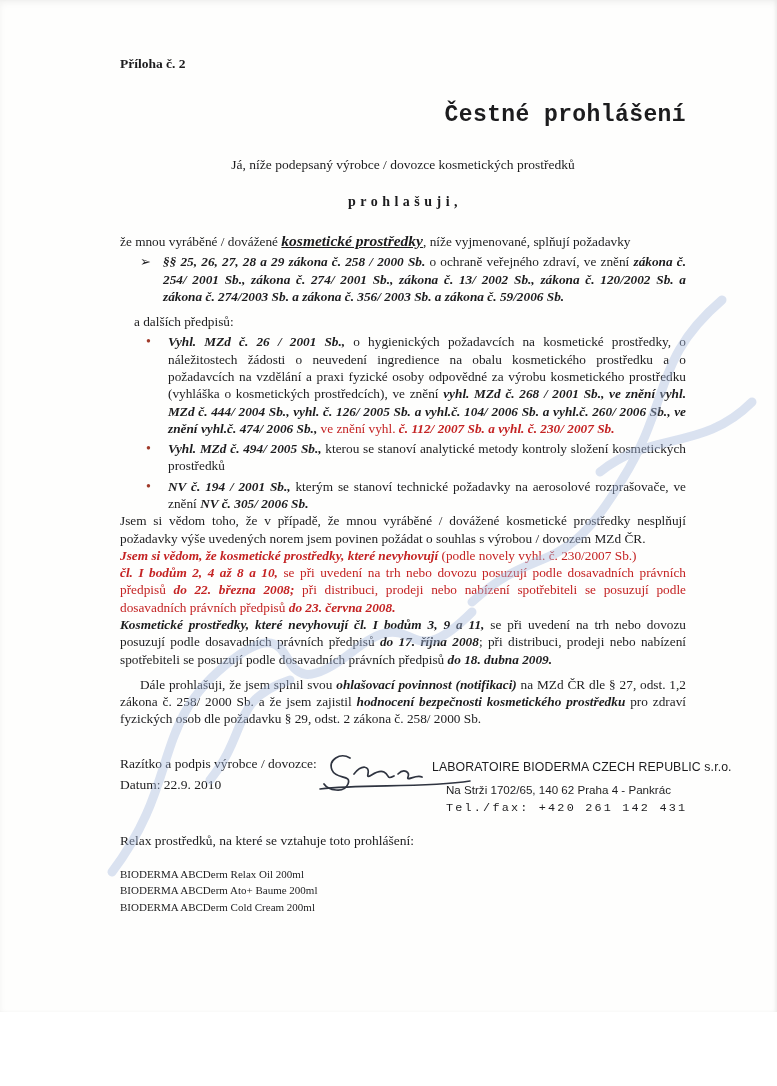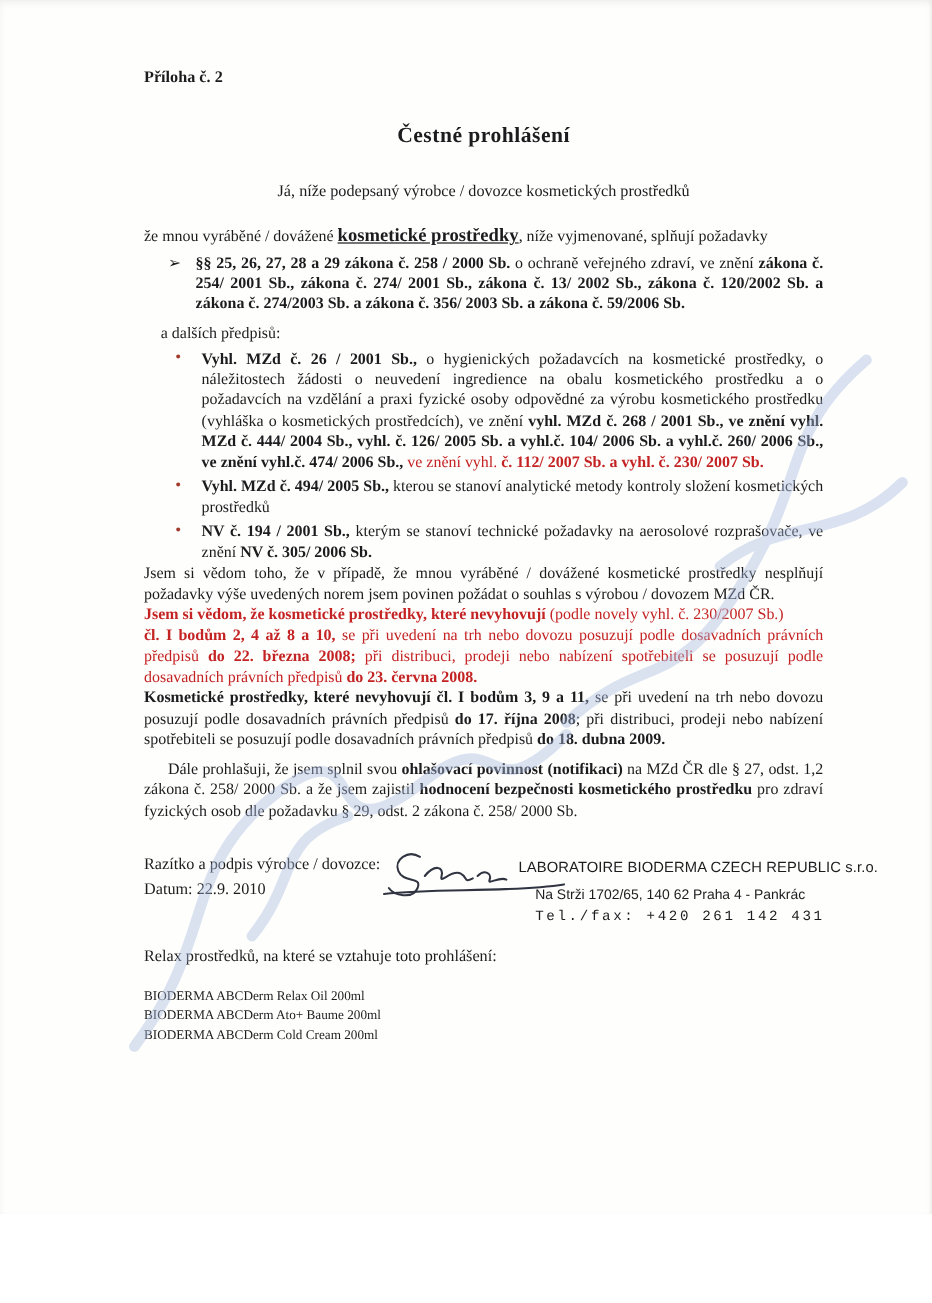--- a/index.html
+++ b/index.html
@@ -16,35 +16,35 @@
     margin:0 auto;
     background:#fefefd;
     overflow:hidden;
     font-family:"Liberation Serif", serif;
     color:var(--ink);
     box-shadow:inset 0 3px 6px rgba(0,0,0,.05), inset -2px 0 3px rgba(0,0,0,.04);
   }
   .content{position:relative;z-index:1;padding:55px 91px 0 120px;font-size:13.3px;line-height:1.3;}
   p{margin:0;}
   .annex{font-weight:700;font-size:13.5px;}
-  .title{margin-top:28px;text-align:center;font-size:18px;font-weight:700;letter-spacing:.4px;}
+  .title{margin-top:28px;text-align:right;font-size:23px;font-weight:700;letter-spacing:.4px;font-family:Liberation Mono, monospace;}
   .intro{margin-top:26px;text-align:center;font-size:13.5px;}
   .declare{margin-top:19px;text-align:center;font-weight:700;font-size:14px;letter-spacing:.5px;}
   .para{text-align:justify;}
   .mt20{margin-top:20px;}
   .mt8{margin-top:8px;}
   .flexrow{display:flex;align-items:flex-start;}
   .arrow-item{padding-left:20px;margin-top:2px;}
   .arrow-glyph{flex:0 0 23px;font-size:13px;line-height:17px;}
   .dalsich{margin-left:14px;margin-top:8px;}
   .bullet-item{padding-left:26px;margin-top:3px;}
   .bullet-glyph{flex:0 0 22px;color:var(--bullet);font-size:14px;line-height:17px;}
   .bullet-item .para{flex:1;}
   .arrow-item .para{flex:1;}
-  .seg.b{font-weight:700;}
+  .seg.b{font-weight:700;font-style:italic;}
   .seg.red{color:var(--red);}
   .seg.u{text-decoration:underline;}
   .seg.big{font-size:15.5px;}
   .indent{text-indent:20px;}
   .footer{margin-top:26px;margin-right:-56px;display:flex;justify-content:space-between;align-items:flex-start;}
   .left-col{font-size:13.5px;line-height:1.55;}
   .stamp{position:relative;width:310px;font-family:"Liberation Sans", sans-serif;padding-top:6px;}
   .company{font-weight:400;font-size:12.3px;letter-spacing:.1px;white-space:nowrap;}
   .address{font-size:11.6px;margin-top:6px;padding-left:14px;}
   .telfax{font-family:"Liberation Mono", monospace;font-size:11.8px;letter-spacing:2.2px;margin-top:4px;padding-left:14px;}
@@ -69,20 +69,21 @@
   </svg>
 
   <div class="content">
 
     <p class="annex">Příloha č. 2</p>
 
     <h1 class="title">Čestné prohlášení</h1>
 
     <p class="intro">Já, níže podepsaný výrobce / dovozce kosmetických prostředků</p>
 
+    <p class="declare">p r o h l a š u j i ,</p>
 
     <p class="para mt20"><span class="seg">že mnou vyráběné / dovážené </span><span class="seg b u big">kosmetické prostředky</span><span class="seg">,  níže vyjmenované, splňují požadavky</span></p>
 
     <div class="flexrow arrow-item">
       <span class="arrow-glyph">➢</span>
       <p class="para"><span class="seg b">§§ 25, 26, 27, 28 a 29 zákona č. 258 / 2000 Sb.</span><span class="seg"> o ochraně veřejného zdraví, ve znění </span><span class="seg b">zákona č. 254/ 2001 Sb., zákona č. 274/ 2001 Sb., zákona č. 13/ 2002 Sb., zákona č. 120/2002 Sb. a zákona č. 274/2003 Sb. a zákona č. 356/ 2003 Sb. a zákona č. 59/2006 Sb.</span></p>
     </div>
 
     <p class="dalsich">a dalších předpisů:</p>
 

